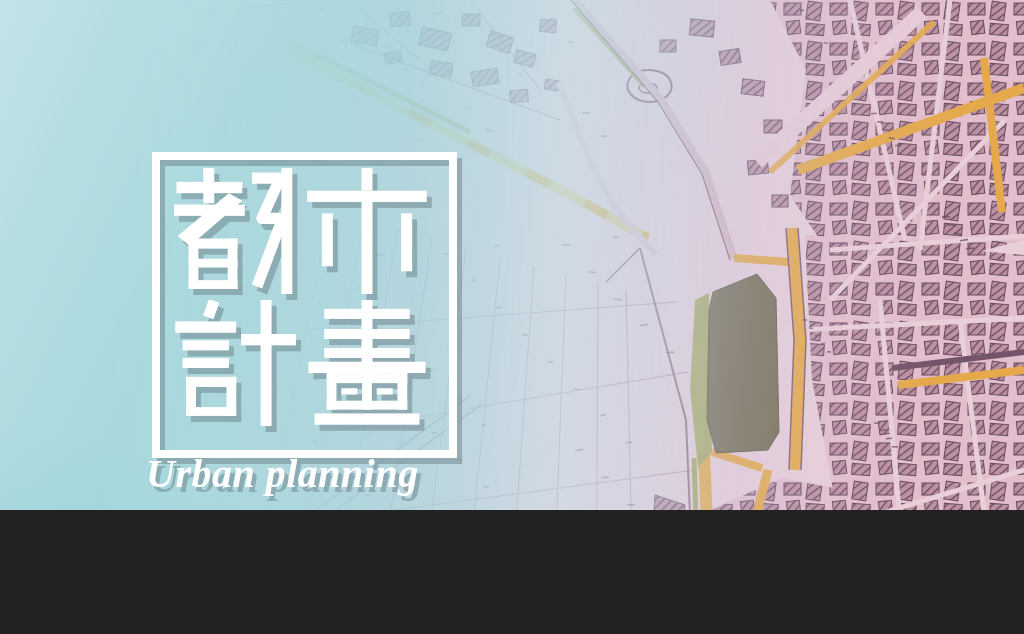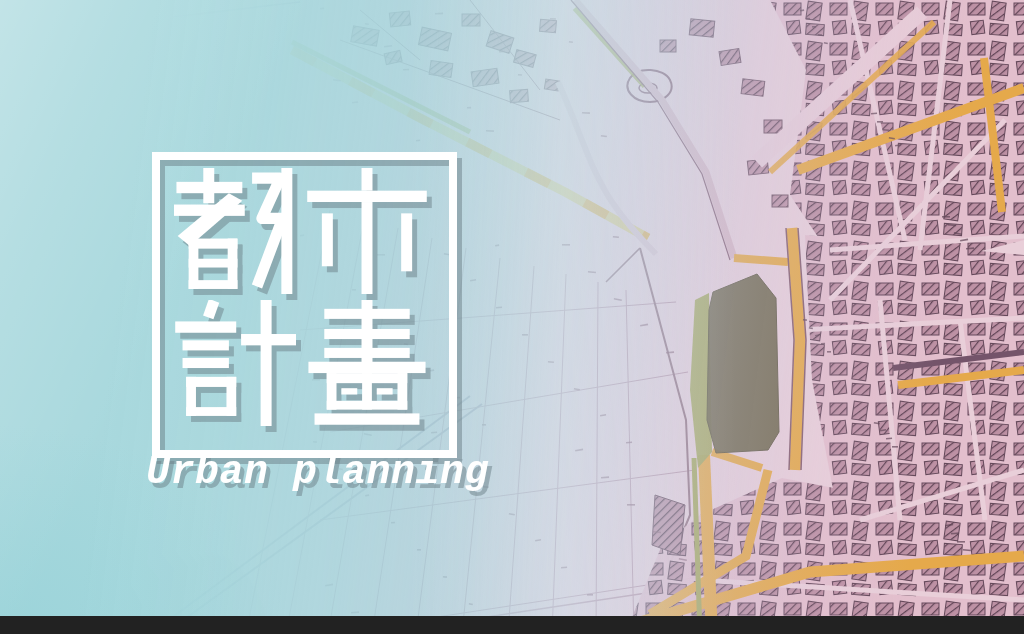--- a/index.html
+++ b/index.html
@@ -1,18 +1,18 @@
 <!DOCTYPE html>
 <html><head>
 <meta charset="utf-8">
 <style>
   html,body{margin:0;padding:0;background:#222;}
   .stage{
-    position:relative;width:1024px;height:616px;overflow:hidden;
-    font-family:Liberation Mono, monospace;
+    position:relative;width:1024px;height:510px;overflow:hidden;
+    font-family:Liberation Serif, serif;
   }
   .stage svg.map{position:absolute;left:0;top:0;width:1024px;height:634px;display:block;}
   .overlay{position:absolute;left:0;top:0;width:1024px;height:634px;pointer-events:none;
     background:
       linear-gradient(115deg, rgba(255,255,255,0.30) 0%, rgba(255,255,255,0.15) 10%, rgba(255,255,255,0) 24%),
       linear-gradient(to right, rgba(255,255,255,0) 40%, rgba(255,255,255,0.18) 55%, rgba(255,255,255,0) 72%),
       linear-gradient(97deg,
         #a8d8dd 0%, #a8d8dd 14%,
         rgba(168,216,221,0.97) 24%,
         rgba(168,215,222,0.88) 36%,

